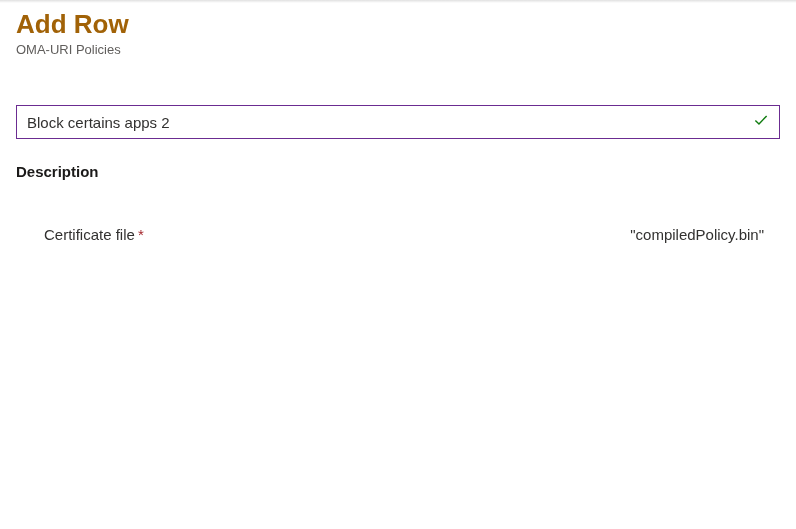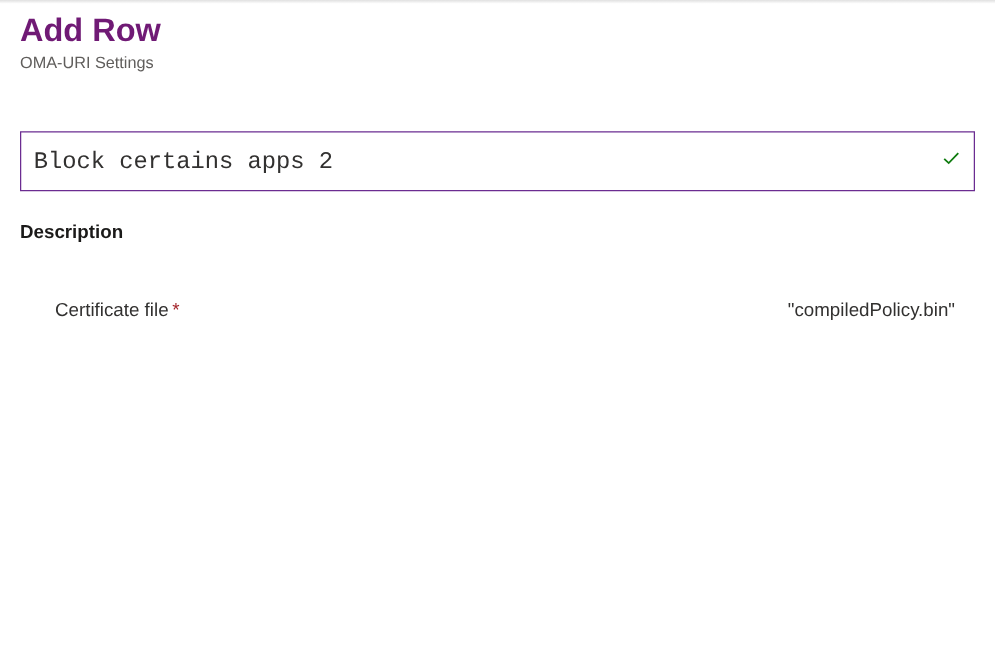--- a/index.html
+++ b/index.html
@@ -19,21 +19,21 @@
       width: 100%;
       height: 3px;
       background: linear-gradient(to bottom, rgba(0,0,0,0.12), transparent);
     }
     .container {
       padding: 6px 16px 0 16px;
     }
     .page-title {
       font-size: 26px;
       font-weight: 600;
-      color: #701a75;
+      color: #a16207;
       letter-spacing: 0;
       line-height: 1.2;
     }
     .page-subtitle {
       font-size: 13px;
       color: #605e5c;
       margin-top: 2px;
     }
     .field-group {
       margin-top: 34px;
@@ -51,31 +51,31 @@
     .req {
       color: #a4262c;
       margin-left: 3px;
     }
     .input-wrap {
       position: relative;
       width: 100%;
     }
     .text-input {
       width: 100%;
-      height: 48px;
+      height: 34px;
       border: 1.5px solid #6b2c91;
       padding: 0 34px 0 10px;
-      font-size: 19px;
+      font-size: 15px;
       color: #323130;
       outline: none;
       background: #fff;
       overflow: hidden;
       text-overflow: ellipsis;
       white-space: nowrap;
-      font-family: Liberation Mono, monospace;
+      font-family: Liberation Sans, sans-serif;
     }
     .select-box {
       width: 100%;
       height: 36px;
       border: 1.5px solid #6b2c91;
       padding: 0 34px 0 10px;
       font-size: 15px;
       color: #323130;
       display: flex;
       align-items: center;
@@ -115,21 +115,21 @@
     }
   </style>
 </head>
 <body>
 
 <div class="top-shadow"></div>
 
 <div class="container">
 
   <h1 class="page-title">Add Row</h1>
-  <div class="page-subtitle">OMA-URI Settings</div>
+  <div class="page-subtitle">OMA-URI Policies</div>
 
   <div class="field-group" style="margin-top:48px">
     <div class="input-wrap">
       <input type="text" class="text-input" value="Block certains apps 2" style="">
       <span class="check-icon">
         <svg width="18" height="18" viewBox="0 0 16 16">
             <path d="M3 8.5 L6.2 11.5 L13 4.5" stroke="#107c10" stroke-width="1.3" fill="none"></path>
           </svg>
       </span>
     </div>

